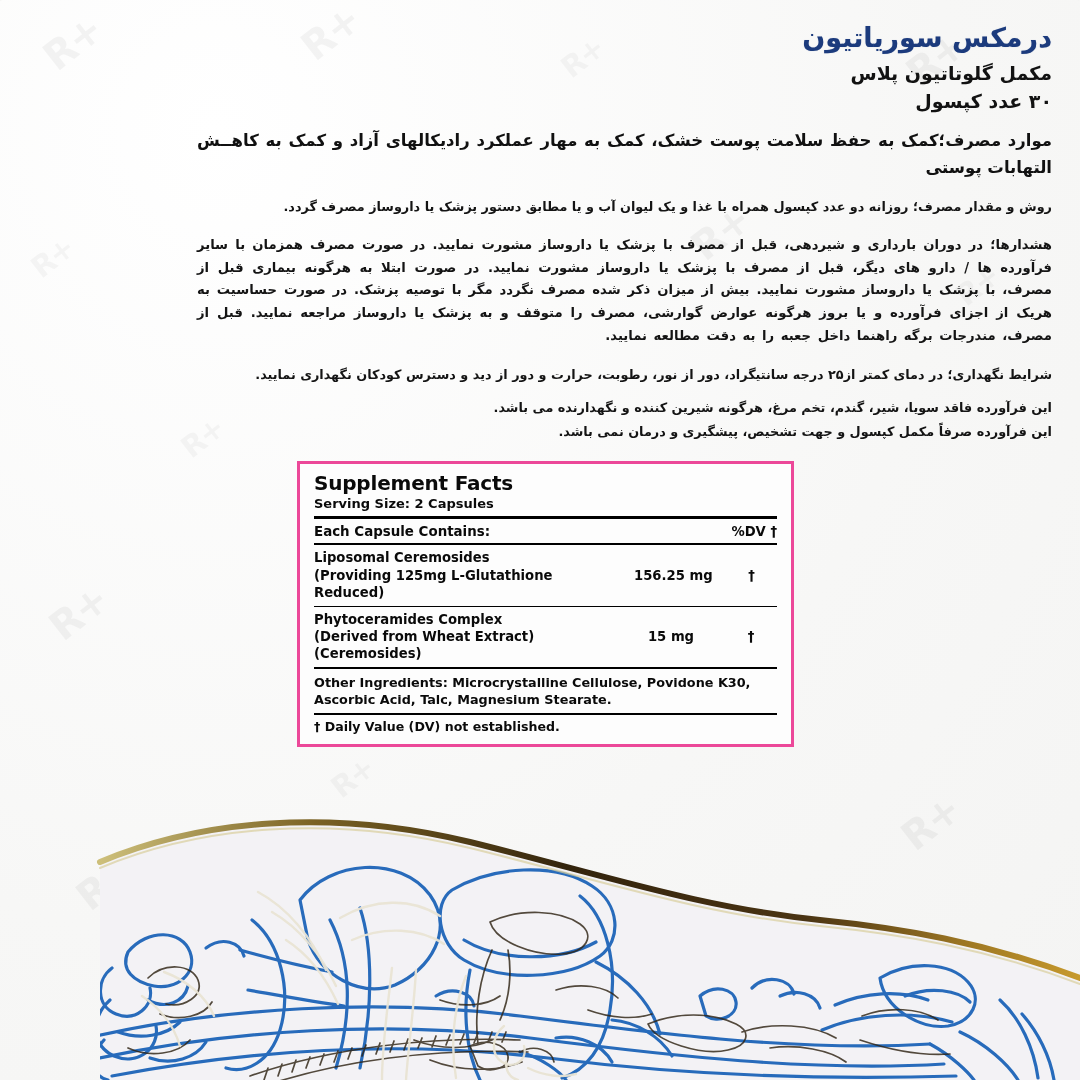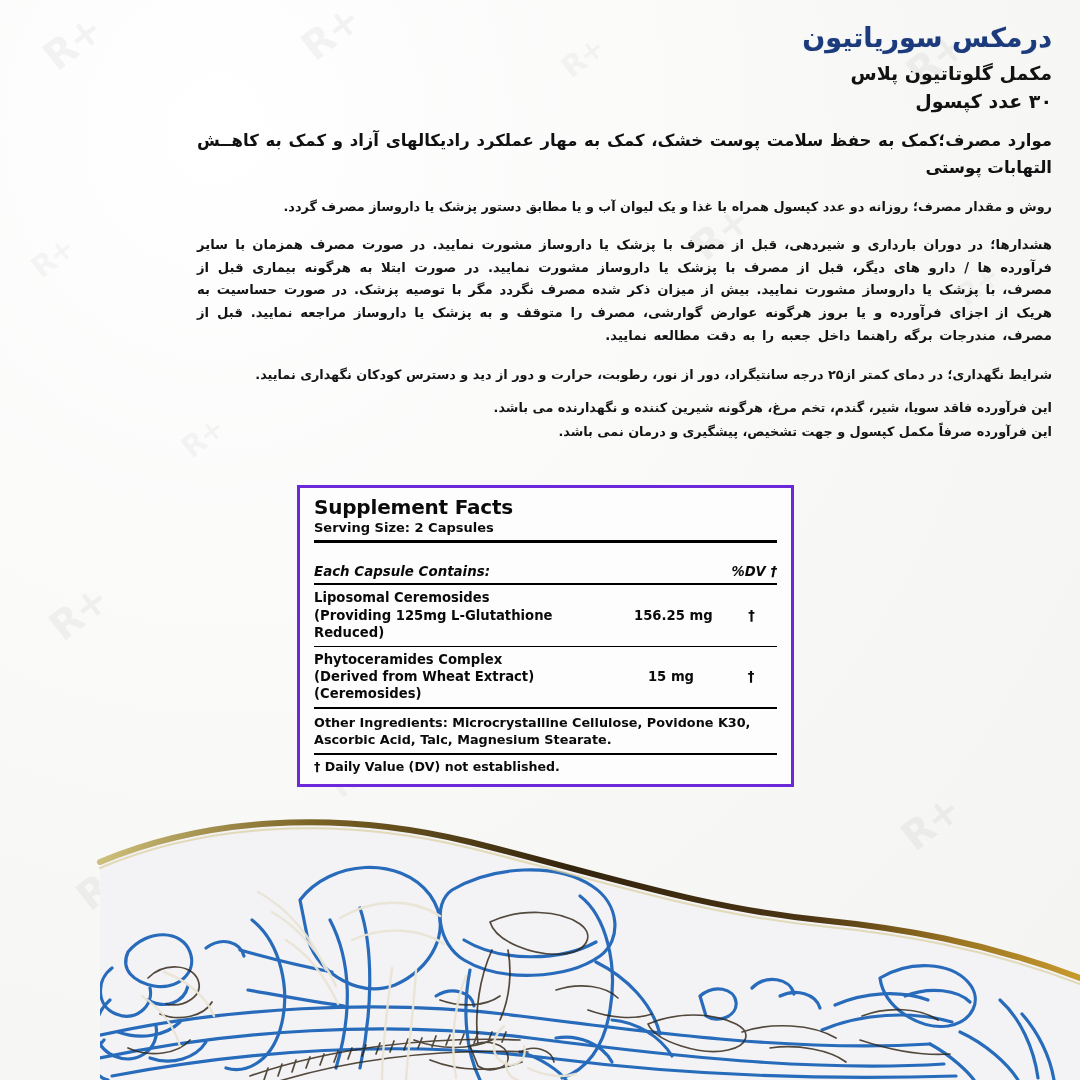--- a/index.html
+++ b/index.html
@@ -127,24 +127,24 @@
     font-size:12.8px;
     font-weight:bold;
     color:#141414;
     line-height:1.6;
     text-align:right;
   }
 
   
   .sf-panel{
     position:absolute;
-    left:297px;top:485px;
+    left:297px;top:461px;
     width:497px;
     box-sizing:border-box;
-    border:3px solid #6d28d9;
+    border:3px solid #ec4899;
     background:#fdfdfd;
     direction:ltr;
     text-align:left;
     padding:6px 14px 8px 14px;
     font-family:"DejaVu Sans","Liberation Sans",sans-serif;
     color:#0a0a0a;
   }
   .sf-title{
     font-size:20px;
     font-weight:bold;
@@ -169,21 +169,21 @@
   }
   .sf-row .nm{flex:1 1 auto;font-size:13.2px;font-weight:bold;line-height:1.32;}
   .sf-row .amt{
     width:108px;text-align:center;
     font-size:13.2px;font-weight:bold;
   }
   .sf-row .dv{
     width:52px;text-align:center;
     font-size:13.2px;font-weight:bold;
   }
-  .sf-head-row{padding:20px 0 3px 0;font-style:italic;}
+  .sf-head-row{padding:4px 0 3px 0;}
   .sf-head-row .nm{font-size:13.4px;}
   .sf-head-row .dv-head{
     width:62px;text-align:right;
     font-size:13.2px;font-weight:bold;
     white-space:nowrap;
   }
   .sub-line{font-size:13.2px;font-weight:bold;line-height:1.32;display:block;}
   .sf-other{
     font-size:12.8px;
     font-weight:bold;

